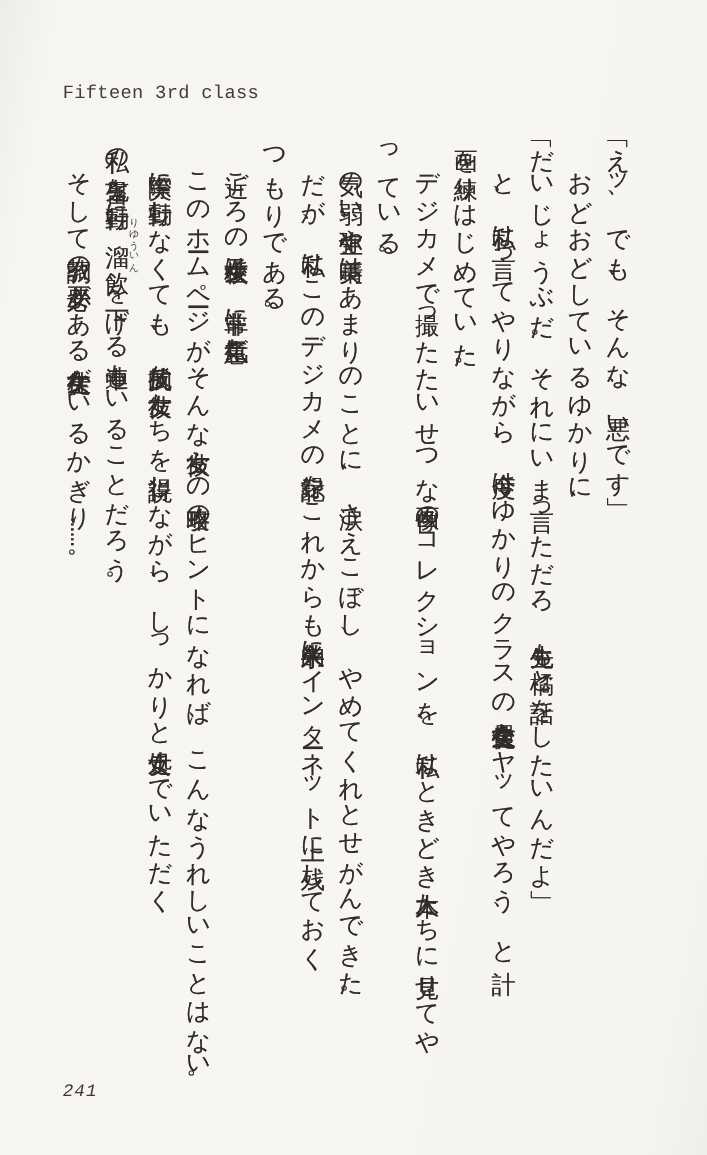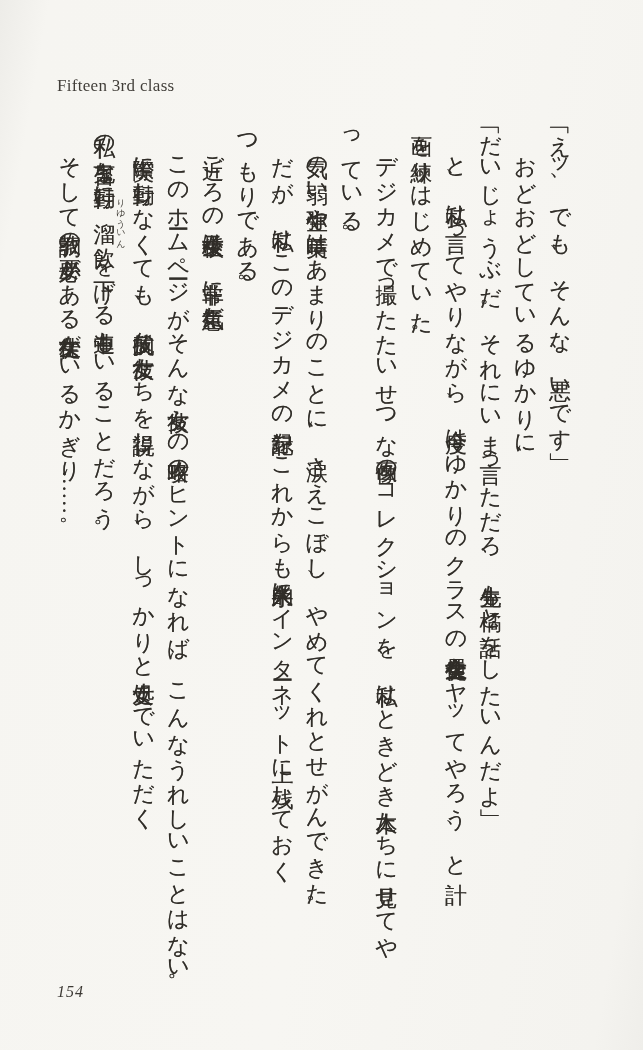--- a/index.html
+++ b/index.html
@@ -10,20 +10,21 @@
     overflow: hidden;
   }
   body {
     background: linear-gradient(100deg, #edecE8 0%, #f6f5f1 6%, #f7f6f2 55%, #f4f3ef 94%, #efeeea 100%);
     font-family: "Liberation Serif", "DejaVu Serif", serif;
   }
   .page {
     position: relative;
     width: 643px;
     height: 998px;
+    font-family: Liberation Mono, monospace;
   }
   .running-header {
     position: absolute;
     left: 57px;
     top: 76px;
     font-size: 17px;
     letter-spacing: 0.3px;
     color: #413e39;
   }
   .body-text {
@@ -82,14 +83,14 @@
       <p class="line ind">気の弱い弥生や美晴はあまりのことに、涙さえこぼし、やめてくれとせがんできた。</p>
       <p class="line ind">だが、私はこのデジカメの記録をこれからも半永久的にインターネット上に残しておく</p>
       <p class="line">つもりである。</p>
       <p class="line ind">近ごろの女子校生は、非常に生意気だ。</p>
       <p class="line ind">このホームページがそんな彼女らの攻略のヒントになれば、こんなうれしいことはない。</p>
       <p class="line ind">実際に行動しなくても、反抗的な彼女たちを説得しながら、しっかりと処女までいただく</p>
       <p class="line">私の鬼畜な行動に<ruby>溜飲<rt>りゆういん</rt></ruby>を下げる連中もいることだろう。</p>
       <p class="line ind">そして調教の必要がある女生徒がいるかぎり……。</p>
     </div>
 
-  <div class="page-number">154</div>
+  <div class="page-number">241</div>
 </div>
 
 </body></html>

